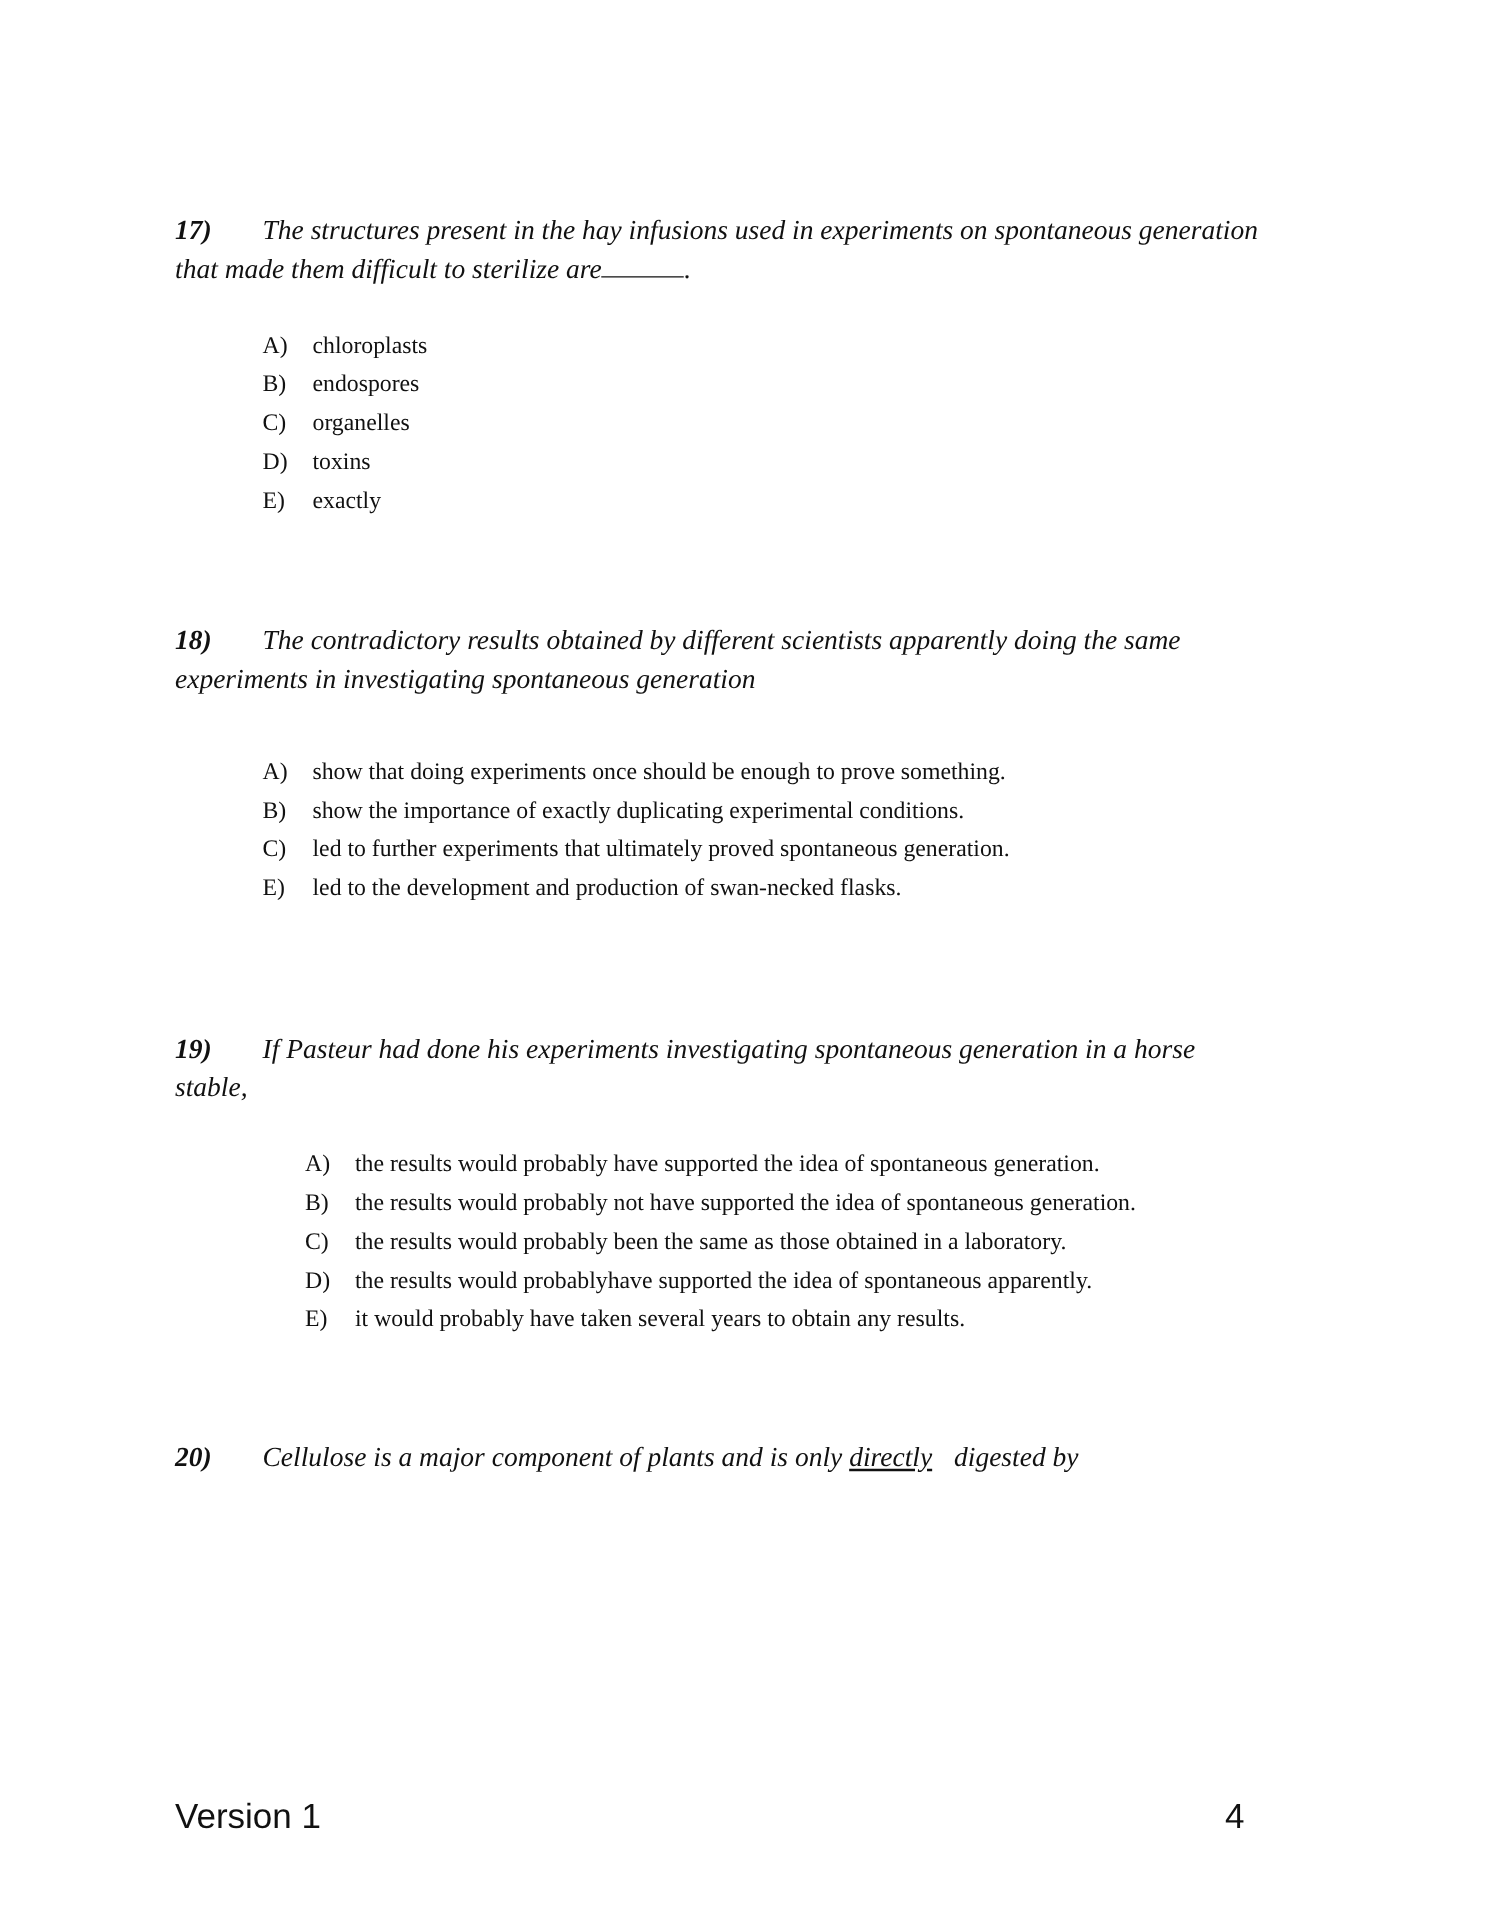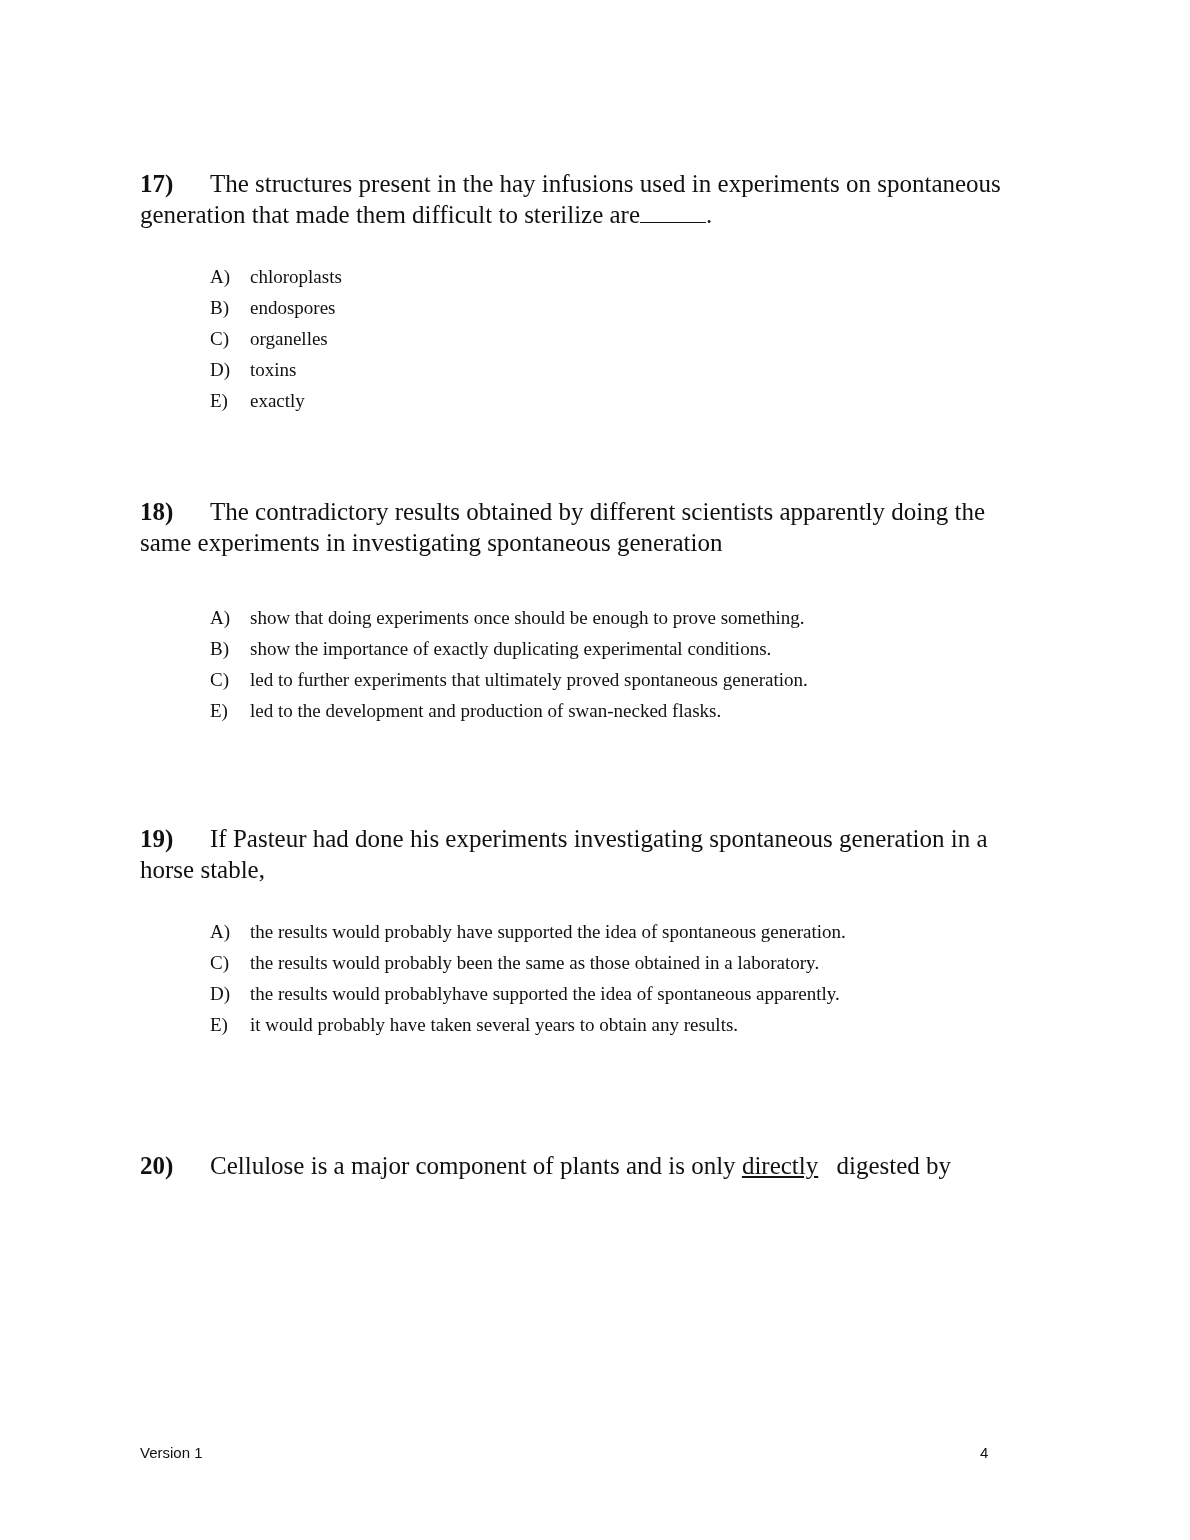--- a/index.html
+++ b/index.html
@@ -2,33 +2,33 @@
 <html><head>
 <meta charset="utf-8">
 <style>
   html, body { margin: 0; padding: 0; background: #ffffff; }
   body {
     width: 1190px; height: 1540px; position: relative; overflow: hidden;
     font-family: "Liberation Serif", serif; color: #111111;
   }
   .q-stem {
     position: absolute; left: 140px; width: 870px;
-    font-size: 25px; line-height: 31px;
+    font-size: 22px; line-height: 31px; font-style: italic;
   }
   .q-num { font-weight: bold; display: inline-block; width: 70px; }
   .blank { display: inline-block; width: 66px; border-bottom: 1px solid #111; height: 18px; vertical-align: baseline; }
   .u { text-decoration: underline; }
   .opts {
     position: absolute; left: 210px; margin: 0; padding: 0; list-style: none;
     font-size: 19px; line-height: 31px;
   }
   .opt-letter { display: inline-block; width: 40px; }
   .footer {
     position: absolute; top: 1440px; font-family: "Liberation Sans", sans-serif;
-    font-size: 15px; line-height: 26px; color: #111;
+    font-size: 28px; line-height: 26px; color: #111;
   }
 </style>
 </head>
 <body>
 
 <div class="q-stem" style="top:168px;">
   <span class="q-num">17)</span><span>The structures present in the hay infusions used in experiments on spontaneous generation that made them difficult to sterilize are</span><span class="blank"></span><span>.</span>
 </div>
 <ul class="opts" style="top:261px;">
   <li><span class="opt-letter">A)</span><span>chloroplasts</span></li>
@@ -44,22 +44,23 @@
 <ul class="opts" style="top:602px;">
   <li><span class="opt-letter">A)</span><span>show that doing experiments once should be enough to prove something.</span></li>
   <li><span class="opt-letter">B)</span><span>show the importance of exactly duplicating experimental conditions.</span></li>
   <li><span class="opt-letter">C)</span><span>led to further experiments that ultimately proved spontaneous generation.</span></li>
   <li><span class="opt-letter">E)</span><span>led to the development and production of swan-necked flasks.</span></li>
 </ul>
 
 <div class="q-stem" style="top:823px;">
   <span class="q-num">19)</span><span>If Pasteur had done his experiments investigating spontaneous generation in a horse stable,</span>
 </div>
-<ul class="opts" style="top:916px;">
+<ul class="opts" style="top:916px;margin-left:34px;">
   <li><span class="opt-letter">A)</span><span>the results would probably have supported the idea of spontaneous generation.</span></li>
+  <li><span class="opt-letter">B)</span><span>the results would probably not have supported the idea of spontaneous generation.</span></li>
   <li><span class="opt-letter">C)</span><span>the results would probably been the same as those obtained in a laboratory.</span></li>
   <li><span class="opt-letter">D)</span><span>the results would probablyhave supported the idea of spontaneous apparently.</span></li>
   <li><span class="opt-letter">E)</span><span>it would probably have taken several years to obtain any results.</span></li>
 </ul>
 
 <div class="q-stem" style="top:1150px;">
   <span class="q-num">20)</span><span style="white-space:pre;">Cellulose is a major component of plants and is only </span><span class="u">directly</span><span style="white-space:pre;margin-left:12px;"> digested by</span>
 </div>
 
 <div class="footer" style="left:140px;">Version 1</div>

